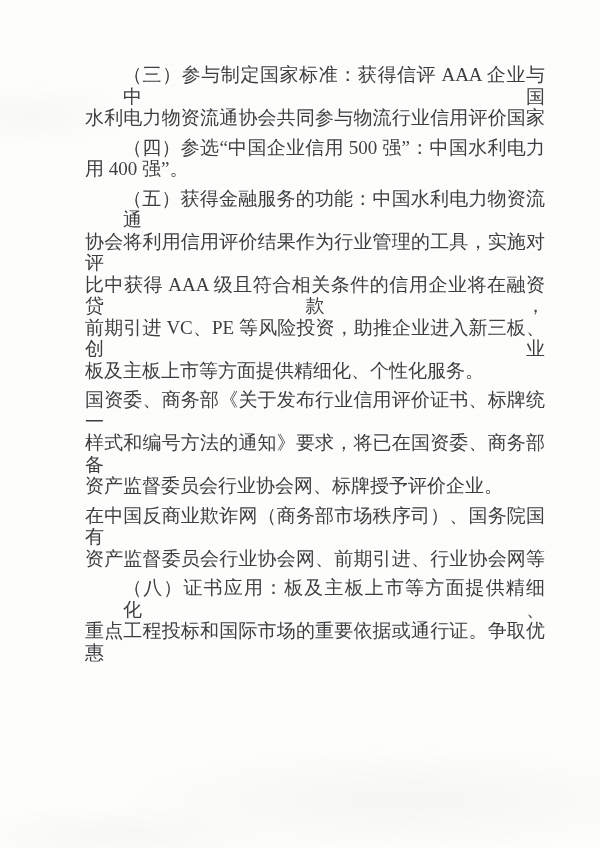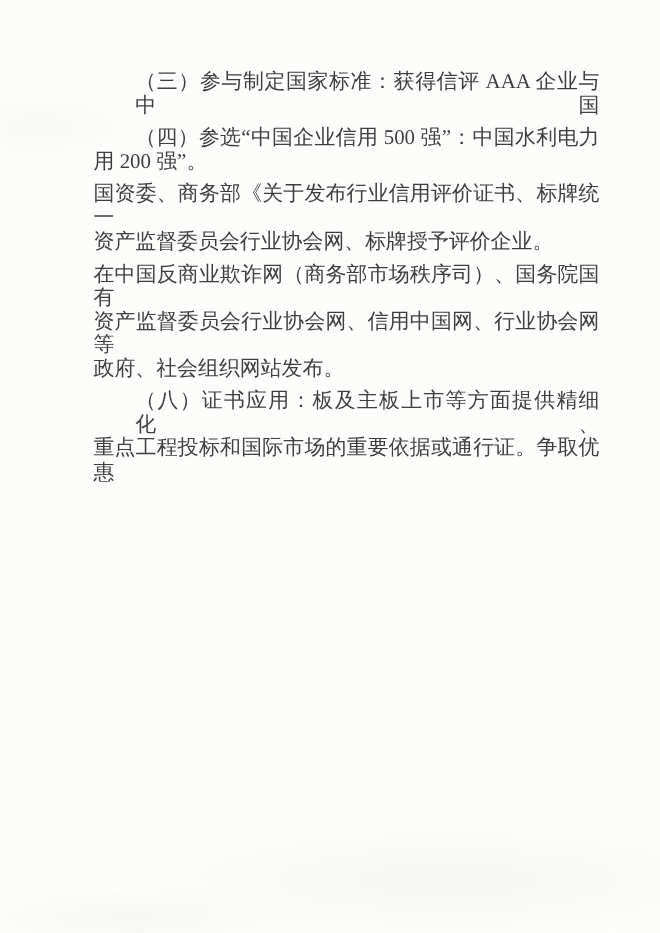--- a/index.html
+++ b/index.html
@@ -58,32 +58,40 @@
   }
 </style>
 </head>
 <body>
 
 <div class="page">
   <div class="scan-noise"></div>
   <div class="doc">
       <div class="block paragraph">
         <div class="line first">（三）参与制定国家标准：获得信评 AAA 企业与中国</div>
+        <div class="line">水利电力物资流通协会共同参与物流行业信用评价国家</div>
       </div>
       <div class="block paragraph">
         <div class="line first">（四）参选“中国企业信用 500 强”：中国水利电力</div>
-        <div class="line last">用 200 强”。</div>
+        <div class="line last">用 400 强”。</div>
+      </div>
+      <div class="block paragraph">
+        <div class="line first">（五）获得金融服务的功能：中国水利电力物资流通</div>
+        <div class="line">协会将利用信用评价结果作为行业管理的工具，实施对评</div>
+        <div class="line">比中获得 AAA 级且符合相关条件的信用企业将在融资贷款，</div>
+        <div class="line">前期引进 VC、PE 等风险投资，助推企业进入新三板、创业</div>
+        <div class="line last">板及主板上市等方面提供精细化、个性化服务。</div>
       </div>
       <div class="block paragraph">
         <div class="line">国资委、商务部《关于发布行业信用评价证书、标牌统一</div>
+        <div class="line">样式和编号方法的通知》要求，将已在国资委、商务部备</div>
         <div class="line last">资产监督委员会行业协会网、标牌授予评价企业。</div>
       </div>
       <div class="block paragraph">
         <div class="line">在中国反商业欺诈网（商务部市场秩序司）、国务院国有</div>
-        <div class="line">资产监督委员会行业协会网、信用中国网、行业协会网等</div>
-        <div class="line last">政府、社会组织网站发布。</div>
+        <div class="line">资产监督委员会行业协会网、前期引进、行业协会网等</div>
       </div>
       <div class="block paragraph">
         <div class="line first">（八）证书应用：板及主板上市等方面提供精细化、</div>
         <div class="line">重点工程投标和国际市场的重要依据或通行证。争取优惠</div>
       </div>
     </div>
 </div>
 
 </body></html>

